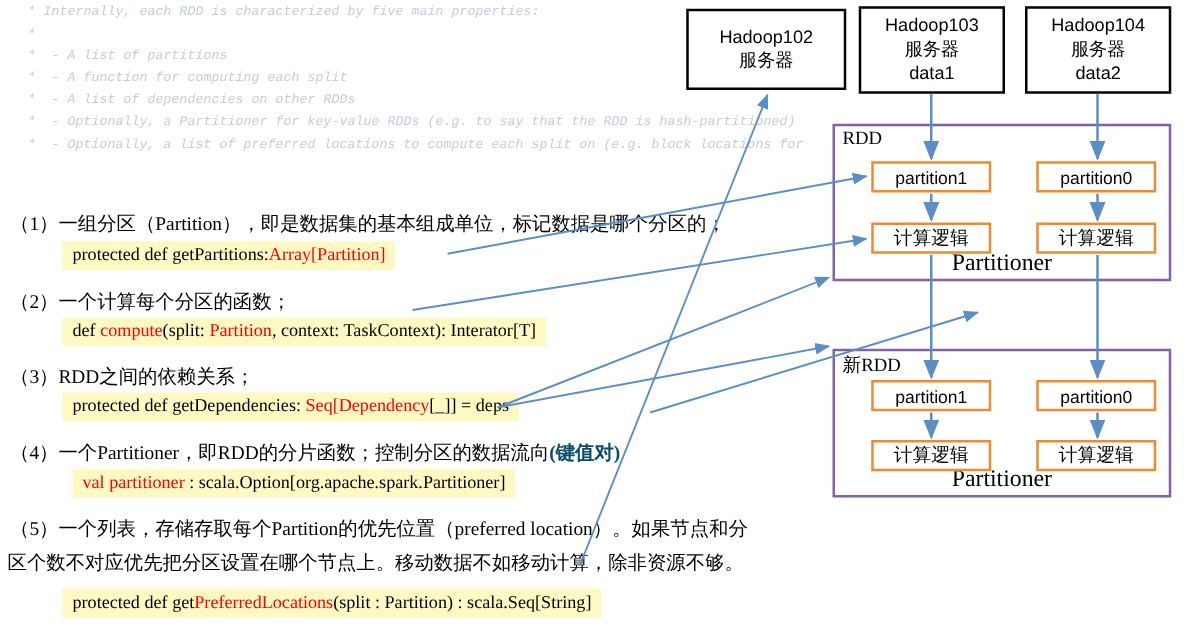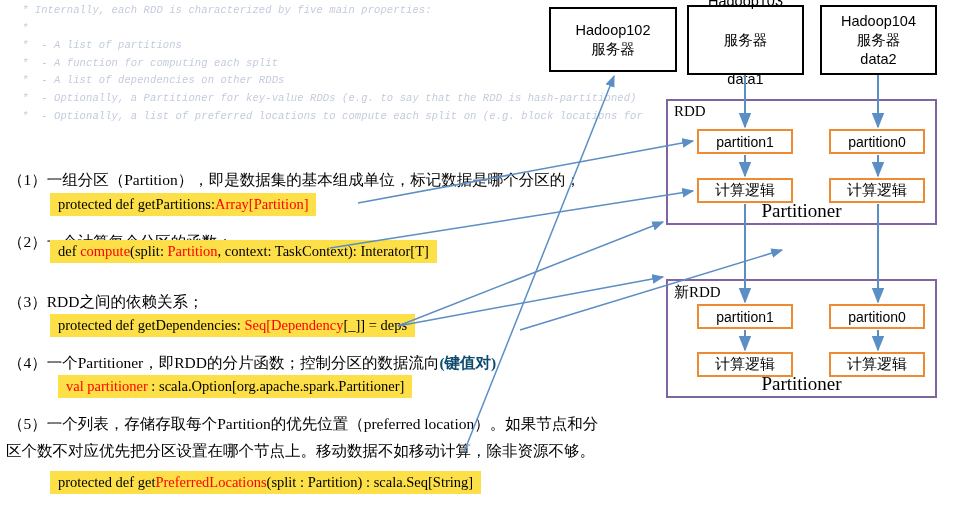--- a/index.html
+++ b/index.html
@@ -44,21 +44,21 @@
     line-height: 20px;
   }
   .prop-text .red {
     color: #0c4a6e;
     font-weight: bold;
   }
 
   
   .code-line {
     position: absolute;
-    background: #fde047;
+    background: #fef9c3;
     font-family: "Liberation Serif", serif;
     font-size: 14.5px;
     color: #000000;
     white-space: nowrap;
     padding: 2px 8px 3px 8px;
     line-height: 18px;
   }
   .code-line .red {
     color: #ff0000;
   }
@@ -154,21 +154,21 @@
   <div class="prop-text" style="left:8px; top:170px;">
     <span>（1）</span><span>一组分区（Partition），即是数据集的基本组成单位，标记数据是哪个分区的；</span>
   </div>
   <div class="code-line" style="left:50px; top:193px;">
     <span>protected def getPartitions:</span><span class="red">Array[Partition]</span>
   </div>
 
   <div class="prop-text" style="left:8px; top:232px;">
     <span>（2）</span><span>一个计算每个分区的函数；</span>
   </div>
-  <div class="code-line" style="left:50px; top:240px;">
+  <div class="code-line" style="left:50px; top:254px;">
     <span>def </span><span class="red">compute</span><span>(split: </span><span class="red">Partition</span><span>, context: TaskContext): Interator[T]</span>
   </div>
 
   <div class="prop-text" style="left:8px; top:292px;">
     <span>（3）</span><span>RDD之间的依赖关系；</span>
   </div>
   <div class="code-line" style="left:50px; top:314px;">
     <span>protected def getDependencies: </span><span class="red">Seq[Dependency</span><span>[_]] = deps</span>
   </div>
 
@@ -187,21 +187,21 @@
   </div>
   <div class="code-line" style="left:50px; top:471px;">
     <span>protected def get</span><span class="red">PreferredLocations</span><span>(split : Partition) : scala.Seq[String]</span>
   </div>
 
   <div class="server-box" style="left:549px; top:7px; width:128px; height:65px;">
     <span class="ln">Hadoop102</span>
     <span class="ln">服务器</span>
   </div>
 
-  <div class="server-box" style="left:687px; top:5px; width:117px; height:70px;gap:20px;">
+  <div class="server-box" style="left:687px; top:5px; width:117px; height:70px;">
     <span class="ln">Hadoop103</span>
     <span class="ln">服务器</span>
     <span class="ln">data1</span>
   </div>
 
   <div class="server-box" style="left:820px; top:5px; width:117px; height:70px;">
     <span class="ln">Hadoop104</span>
     <span class="ln">服务器</span>
     <span class="ln">data2</span>
   </div>

